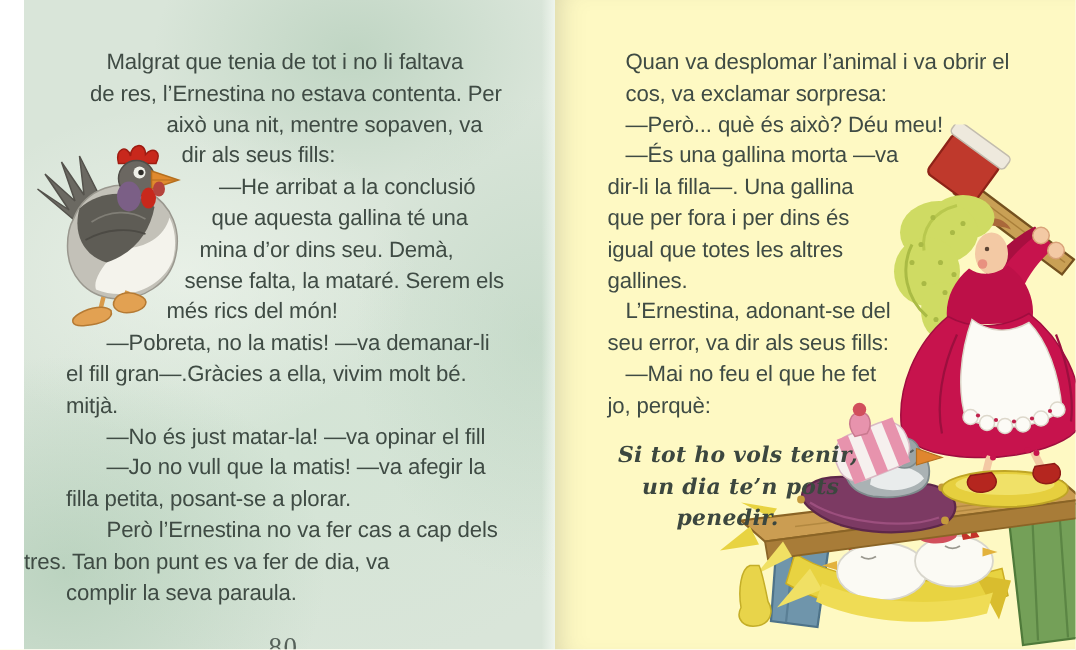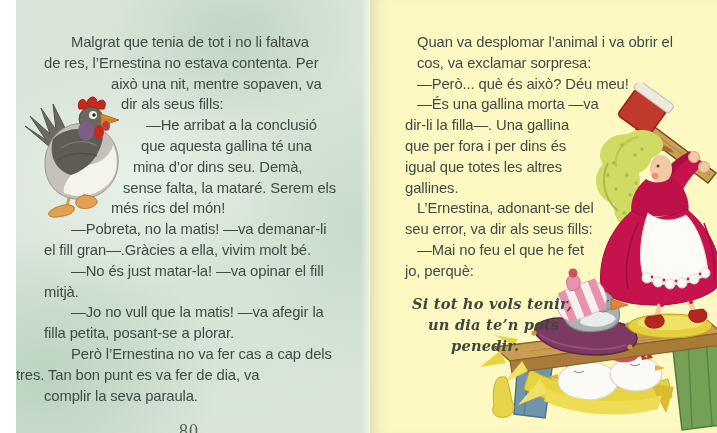--- a/index.html
+++ b/index.html
@@ -83,32 +83,32 @@
       <g>
         <path d="M50,104 L48,112" stroke="#d89a4a" stroke-width="3"></path>
         <path d="M66,100 L64,106" stroke="#d89a4a" stroke-width="3"></path>
         <path d="M34,115 C27,119 28,124 38,123 C48,122 57,119 55,113 C51,109 41,111 34,115 Z" fill="#e2a152" stroke="#b57a33" stroke-width="1"></path>
         <path d="M58,105 C54,111 60,116 70,114 C79,112 81,106 74,103 C68,100 61,101 58,105 Z" fill="#e2a152" stroke="#b57a33" stroke-width="1"></path>
       </g>
     </svg>
 
     <div class="textcol">
       <div class="ln" style="padding-left:55px">Malgrat que tenia de tot i no li faltava</div>
-      <div class="ln" style="padding-left:28px">de res, l’Ernestina no estava contenta. Per</div>
+      <div class="ln" style="padding-left:44px">de res, l’Ernestina no estava contenta. Per</div>
       <div class="ln" style="padding-left:95px">això una nit, mentre sopaven, va</div>
       <div class="ln" style="padding-left:105px">dir als seus fills:</div>
       <div class="ln" style="padding-left:130px">—He arribat a la conclusió</div>
       <div class="ln" style="padding-left:125px">que aquesta gallina té una</div>
       <div class="ln" style="padding-left:117px">mina d’or dins seu. Demà,</div>
       <div class="ln" style="padding-left:107px">sense falta, la mataré. Serem els</div>
       <div class="ln" style="padding-left:95px">més rics del món!</div>
       <div class="ln" style="padding-left:55px">—Pobreta, no la matis! —va demanar-li</div>
       <div class="ln" style="padding-left:28px">el fill gran—.Gràcies a ella, vivim molt bé.</div>
+      <div class="ln" style="padding-left:28px">mitjà.</div>
       <div class="ln" style="padding-left:55px">—No és just matar-la! —va opinar el fill</div>
-      <div class="ln" style="padding-left:28px">mitjà.</div>
       <div class="ln" style="padding-left:55px">—Jo no vull que la matis! —va afegir la</div>
       <div class="ln" style="padding-left:28px">filla petita, posant-se a plorar.</div>
       <div class="ln" style="padding-left:55px">Però l’Ernestina no va fer cas a cap dels</div>
       <div class="ln" style="">tres. Tan bon punt es va fer de dia, va</div>
       <div class="ln" style="padding-left:28px">complir la seva paraula.</div>
     </div>
 
     <div class="page-num">80</div>
   </section>
 

